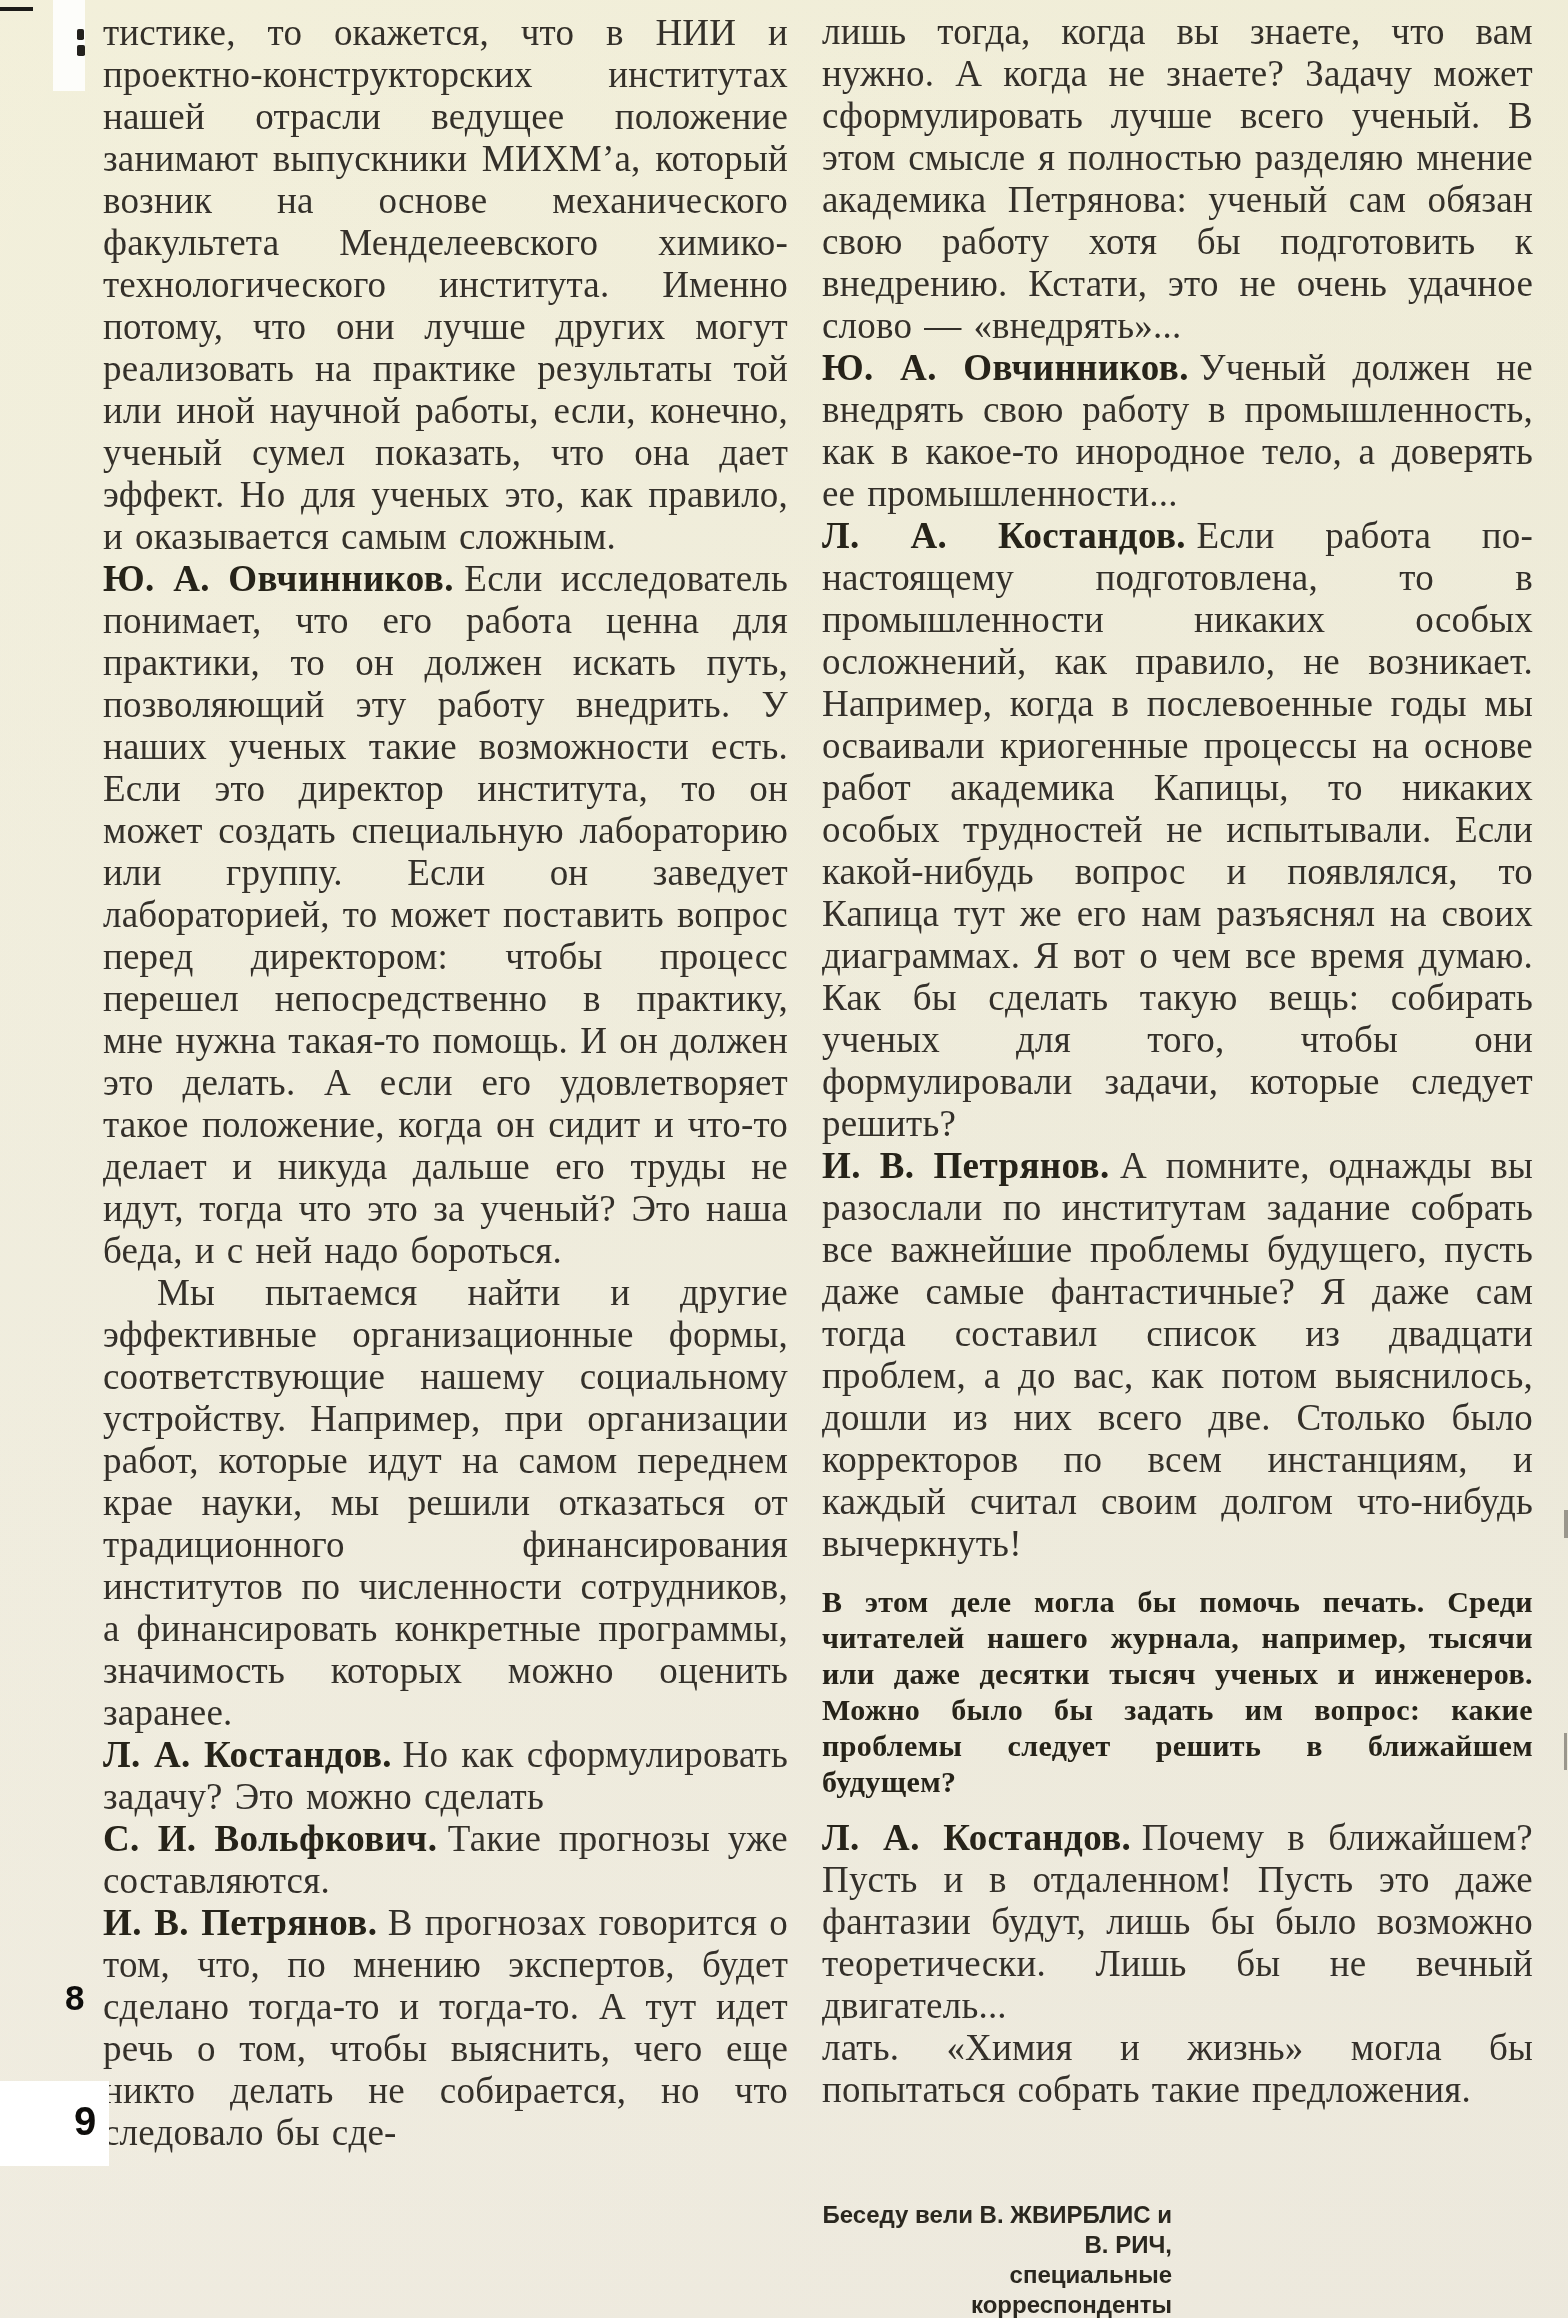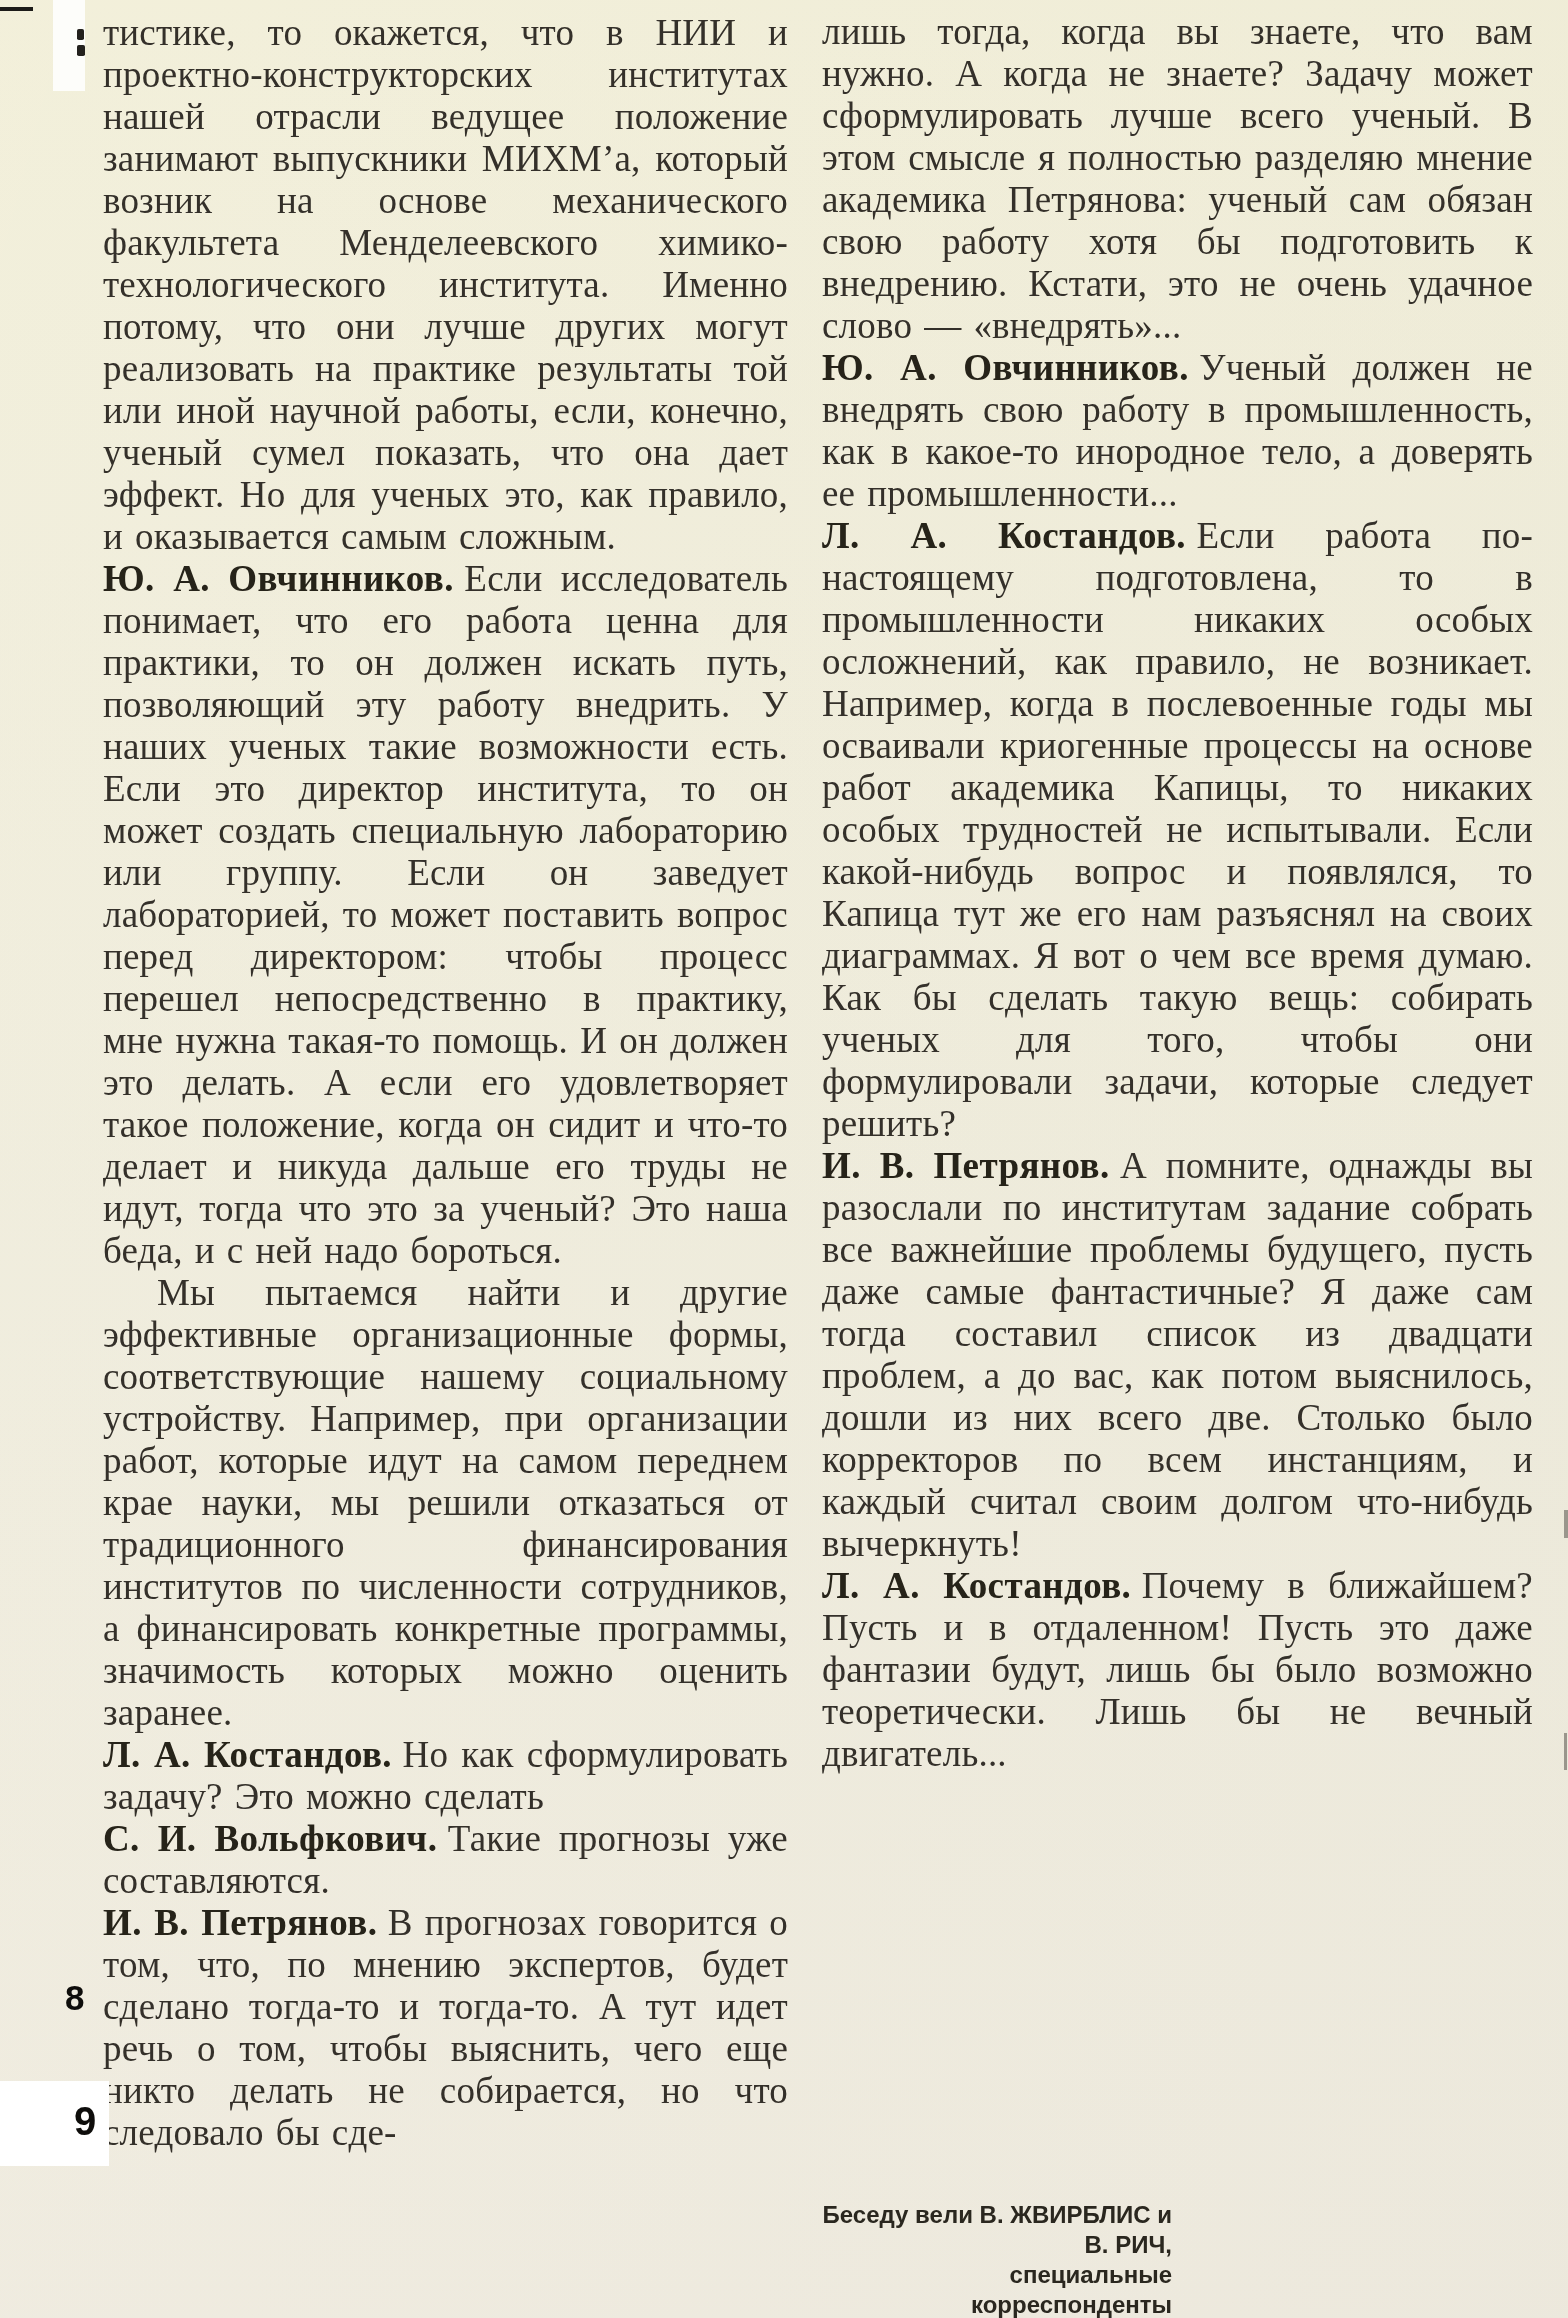--- a/index.html
+++ b/index.html
@@ -84,21 +84,23 @@
     <p class="body gap-top"><b class="speaker">Л. А. Костандов.</b><span>Но как сформулировать задачу? Это можно сделать</span></p>
     <p class="body"><b class="speaker">С. И. Вольфкович.</b><span>Такие прогнозы уже составляются.</span></p>
     <p class="body"><b class="speaker">И. В. Петрянов.</b><span>В прогнозах говорится о том, что, по мнению экспертов, будет сделано тогда-то и тогда-то. А тут идет речь о том, чтобы выяснить, чего еще никто делать не собирается, но что следовало бы сде-</span></p>
   </div>
 
   <div class="col col-right">
     <p class="body"><span>лишь тогда, когда вы знаете, что вам нужно. А когда не знаете? Задачу может сформулировать лучше всего ученый. В этом смысле я полностью разделяю мнение академика Петрянова: ученый сам обязан свою работу хотя бы подготовить к внедрению. Кстати, это не очень удачное слово — «внедрять»...</span></p>
     <p class="body"><b class="speaker">Ю. А. Овчинников.</b><span>Ученый должен не внедрять свою работу в промышленность, как в какое-то инородное тело, а доверять ее промышленности...</span></p>
     <p class="body"><b class="speaker">Л. А. Костандов.</b><span>Если работа по-настоящему подготовлена, то в промышленности никаких особых осложнений, как правило, не возникает. Например, когда в послевоенные годы мы осваивали криогенные процессы на основе работ академика Капицы, то никаких особых трудностей не испытывали. Если какой-нибудь вопрос и появлялся, то Капица тут же его нам разъяснял на своих диаграммах. Я вот о чем все время думаю. Как бы сделать такую вещь: собирать ученых для того, чтобы они формулировали задачи, которые следует решить?</span></p>
     <p class="body"><b class="speaker">И. В. Петрянов.</b><span>А помните, однажды вы разослали по институтам задание собрать все важнейшие проблемы будущего, пусть даже самые фантастичные? Я даже сам тогда составил список из двадцати проблем, а до вас, как потом выяснилось, дошли из них всего две. Столько было корректоров по всем инстанциям, и каждый считал своим долгом что-нибудь вычеркнуть!</span></p>
+    <p class="editorial">В этом деле могла бы помочь печать. Среди читателей нашего журнала, например, тысячи или даже десятки тысяч ученых и инженеров. Можно было бы задать им вопрос: какие проблемы следует решить в ближайшем будущем?</p>
     <p class="body"><b class="speaker">Л. А. Костандов.</b><span>Почему в ближайшем? Пусть и в отдаленном! Пусть это даже фантазии будут, лишь бы было возможно теоретически. Лишь бы не вечный двигатель...</span></p>
+    <p class="body gap-top"><span>лать. «Химия и жизнь» могла бы попытаться собрать такие предложения.</span></p>
   </div>
 
   <div class="signature">
     <span class="sig-line">Беседу вели В. ЖВИРБЛИС и В. РИЧ,</span>
     <span class="sig-line">специальные корреспонденты</span>
 
   </div>
 
   <div class="pagenum pagenum-8">8</div>
   <div class="patch patch-nine"></div>

